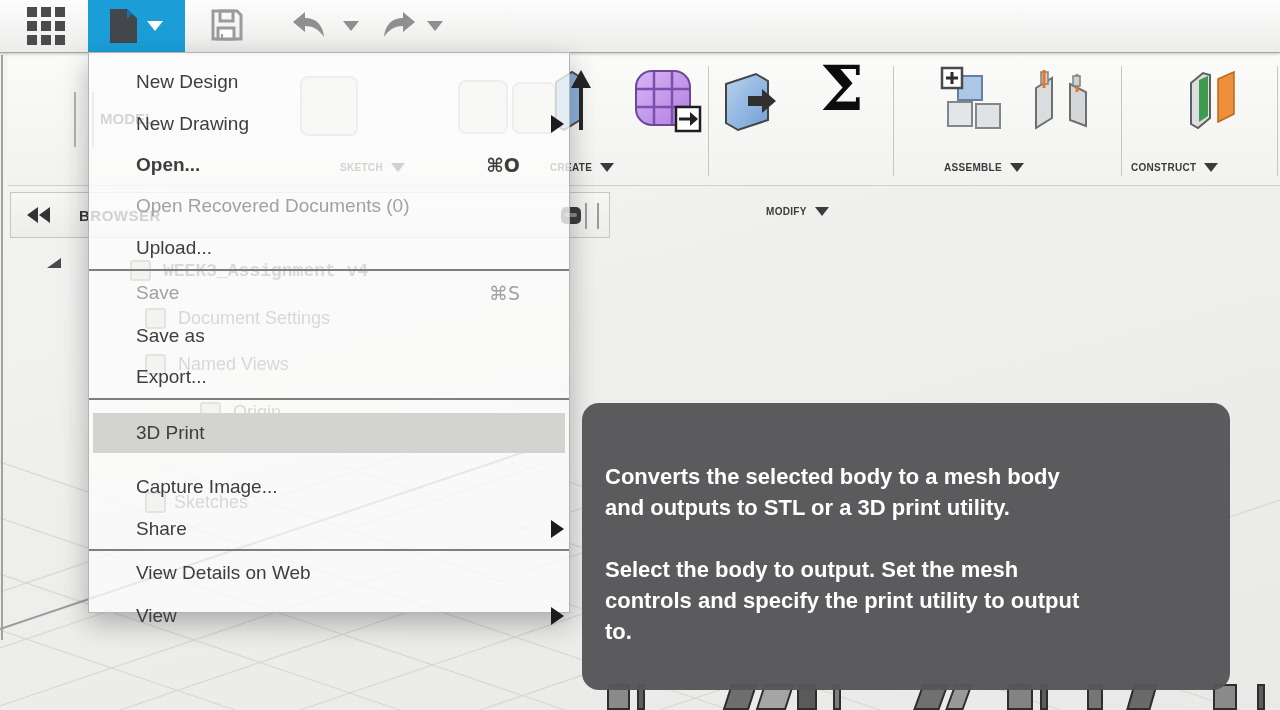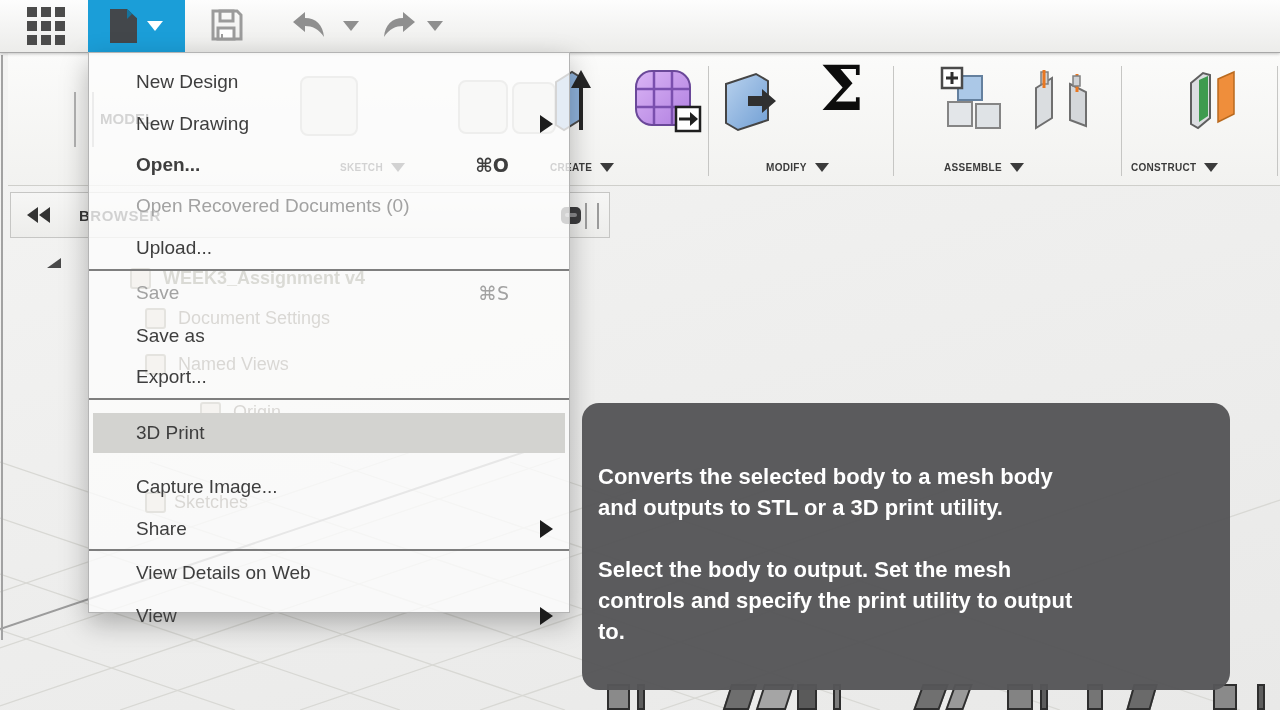--- a/index.html
+++ b/index.html
@@ -55,33 +55,33 @@
   .edge-line{position:absolute;left:1px;top:55px;width:2px;height:585px;background:#a2a2a2;z-index:6;}
   
   .grid-svg{position:absolute;left:0;top:185px;z-index:1;}
   
   .model-strip{position:absolute;left:570px;top:684px;width:710px;height:26px;z-index:2;}
   .m-bar{position:absolute;top:0;height:26px;background:#7a7a7a;border:2px solid #2e2e2e;box-sizing:border-box;}
   
   .menu{position:absolute;left:88px;top:52px;width:482px;height:561px;
     background:rgba(252,252,252,0.78);border:1px solid #b4b4b4;box-sizing:border-box;
     box-shadow:0 10px 26px rgba(0,0,0,.28);z-index:40;padding-top:8px;}
-  .mi{display:flex;align-items:center;height:42px;padding:0 14px 0 47px;font-size:19px;color:#3e3e3e;cursor:pointer;}
+  .mi{display:flex;align-items:center;height:42px;padding:0 3px 0 47px;font-size:19px;color:#3e3e3e;cursor:pointer;}
   .mi .lbl{flex:0 0 auto;}
   .mi .spacer{flex:1;}
   .mi .sc{font-family:"DejaVu Sans","Liberation Sans",sans-serif;font-size:19px;margin-right:46px;}
   .mi .sub{width:0;height:0;border-top:9px solid transparent;border-bottom:9px solid transparent;border-left:13px solid #1c1c1c;margin-right:2px;}
   .mi.disabled{color:#a2a2a2;}
   .mi.disabled .sc{color:#a2a2a2;}
   .mi.hl{background:#d3d3d0;height:40px;margin:13px 4px;padding-left:43px;}
   .menu-sep{height:0;border-top:2px solid #7e7e7e;margin:0;}
   
   .tooltip{position:absolute;left:582px;top:403px;width:648px;height:287px;
     background:rgba(86,86,88,0.97);border-radius:17px;z-index:50;box-sizing:border-box;
-    padding:58px 30px 0 16px;color:#fff;font-weight:700;font-size:22px;}
+    padding:58px 30px 0 23px;color:#fff;font-weight:700;font-size:22px;}
   .tt-line{line-height:31px;white-space:nowrap;}
   .tt-gap{height:31px;}
   
   .abs{position:absolute;}
 </style>
 </head>
 <body>
 
 <div class="screen">
 
@@ -150,21 +150,21 @@
       <defs>
           <linearGradient id="bg1" x1="0" y1="0" x2="1" y2="1">
         <stop offset="0" stop-color="#b9d2ee"></stop>
             <stop offset="1" stop-color="#719fd4"></stop>
           </linearGradient>
         </defs>
       <polygon points="4,14 34,4 46,11 46,50 16,60 4,53" fill="url(#bg1)" stroke="#454545" stroke-width="2"></polygon>
       <polygon points="26,26 40,26 40,19 54,31 40,43 40,36 26,36" fill="#303030"></polygon>
     </svg>
     <div class="abs" style="left:812px;top:6px;font-family:'DejaVu Serif',serif;font-weight:700;font-size:62px;color:#0c0c0c;line-height:1;">Σ</div>
-    <button class="rb-label" style="left:758px;">
+    <button class="rb-label" style="left:758px;margin-top:44px;">
       <span>MODIFY</span>
         <span class="tri"></span>
     </button>
     <div class="rb-divider" style="left:885px;"></div>
 
     <svg class="abs" style="left:932px;top:14px;" width="66" height="66">
       <rect x="8" y="36" width="24" height="24" fill="#e3e6e9" stroke="#858585" stroke-width="2"></rect>
       <rect x="36" y="38" width="24" height="24" fill="#dfe3e6" stroke="#858585" stroke-width="2"></rect>
       <rect x="18" y="10" width="24" height="24" fill="#abc8e7" stroke="#64809e" stroke-width="2"></rect>
       <rect x="2" y="2" width="20" height="20" fill="#fff" stroke="#4a4a4a" stroke-width="2.5"></rect>
@@ -199,21 +199,21 @@
   <div class="browser-hd">
     <button class="collapse">
       <span class="tri-l"></span>
       <span class="tri-l"></span>
     </button>
     <span class="browser-title">BROWSER</span>
     <div class="hd-glyph"></div>
     <div class="hd-grip"></div>
   </div>
 
-  <div class="br-row" style="left:130px;top:268px;">
+  <div class="br-row" style="left:130px;top:260px;font-family:Liberation Mono, monospace;">
     <span class="br-ico"></span>
     <span class="br-root">WEEK3_Assignment v4</span>
   </div>
   <div class="br-row" style="left:145px;top:308px;">
     <span class="br-ico"></span>
     <span class="br-txt">Document Settings</span>
   </div>
   <div class="br-row" style="left:145px;top:354px;">
     <span class="br-ico"></span>
     <span class="br-txt">Named Views</span>

